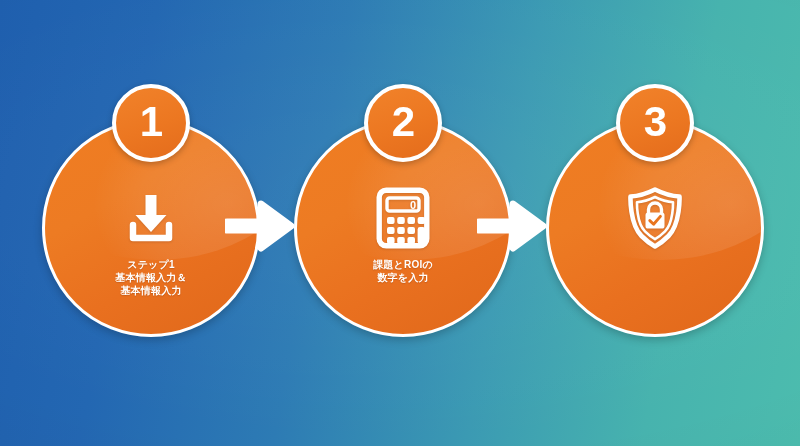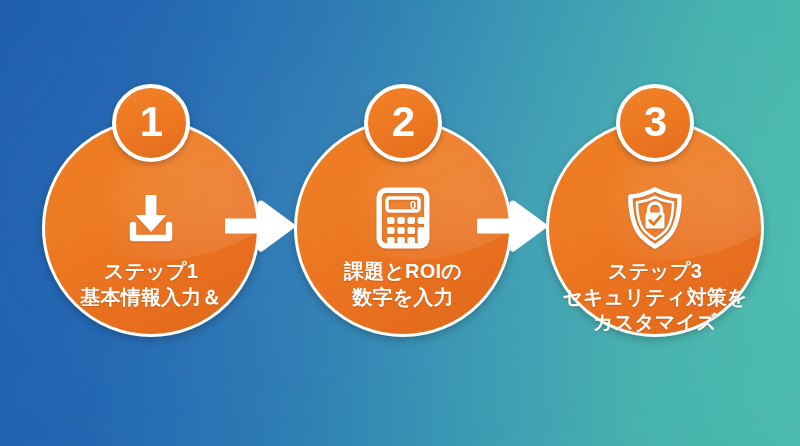--- a/index.html
+++ b/index.html
@@ -95,21 +95,21 @@
     filter: drop-shadow(0 1px 1px rgba(120,50,10,0.25));
   }
 
   .caption {
     position: absolute;
     left: 0;
     top: 140px;
     width: 100%;
     text-align: center;
     color: #ffffff;
-    font-size: 20px;
+    font-size: 10px;
     font-weight: bold;
     line-height: 1.28;
     letter-spacing: 0.2px;
     z-index: 4;
     text-shadow: 0 1px 1px rgba(140,60,15,0.35);
   }
   .caption .line { display: block; white-space: nowrap; }
 
   .arrow {
     position: absolute;
@@ -143,20 +143,21 @@
       <svg width="58" height="58" viewBox="0 0 58 58" aria-hidden="true">
         <path d="M29 6 L29 30" stroke="#ffffff" stroke-width="11" stroke-linecap="butt" fill="none"></path>
         <path d="M13.5 26 L29 43 L44.5 26 Z" fill="#ffffff"></path>
         <path d="M11 36 L11 49 L47 49 L47 36" stroke="#ffffff" stroke-width="6.5" fill="none" stroke-linecap="round" stroke-linejoin="round"></path>
       </svg>
     </div>
 
     <div class="caption">
       <span class="line">ステップ1</span>
       <span class="line">基本情報入力＆</span>
+      <span class="line">基本情報入力</span>
     </div>
   </div>
 
   <div class="arrow" id="arrow-1">
     <svg width="72" height="56" viewBox="0 0 72 56" aria-hidden="true">
       <g filter="none">
         <path d="M2 28 L40 28" stroke="#ffffff" stroke-width="15" stroke-linecap="round" fill="none"></path>
         <path d="M36 6 L66 28 L36 50 L36 38 L36 18 Z" fill="#ffffff" stroke="#ffffff" stroke-width="7" stroke-linejoin="round"></path>
       </g>
     </svg>
@@ -213,19 +214,14 @@
     <div class="icon-wrap">
       <svg width="58" height="64" viewBox="0 0 58 64" aria-hidden="true">
         <path d="M29 3.5 C29 3.5 16 10 4.5 10.5 C4.5 10.5 3.5 38 15.5 50 C22 56.5 29 60.5 29 60.5 C29 60.5 36 56.5 42.5 50 C54.5 38 53.5 10.5 53.5 10.5 C42 10 29 3.5 29 3.5 Z" fill="none" stroke="#ffffff" stroke-width="4.6" stroke-linejoin="round"></path>
         <path d="M29 11 C29 11 19.5 15.8 11 16.2 C11 16.2 10.3 36.6 19 45.4 C23.8 50.2 29 53.2 29 53.2 C29 53.2 34.2 50.2 39 45.4 C47.7 36.6 47 16.2 47 16.2 C38.5 15.8 29 11 29 11 Z" fill="none" stroke="#ffffff" stroke-width="2.6" stroke-linejoin="round"></path>
         <path d="M22.5 27 L22.5 23.5 A6.5 6.5 0 0 1 35.5 23.5 L35.5 27" fill="none" stroke="#ffffff" stroke-width="3.4" stroke-linecap="round"></path>
         <rect x="19.5" y="26.5" width="19" height="16" rx="2.6" fill="#ffffff"></rect>
         <path d="M23.8 34.6 L27.6 38.2 L34.4 30.4" fill="none" stroke="#e8751f" stroke-width="2.9" stroke-linecap="round" stroke-linejoin="round"></path>
       </svg>
     </div>
 
-    <div class="caption">
-      <span class="line">ステップ3</span>
-      <span class="line">セキュリティ対策を</span>
-      <span class="line">カスタマイズ</span>
-    </div>
   </div>
 </div>
 
 </body></html>

